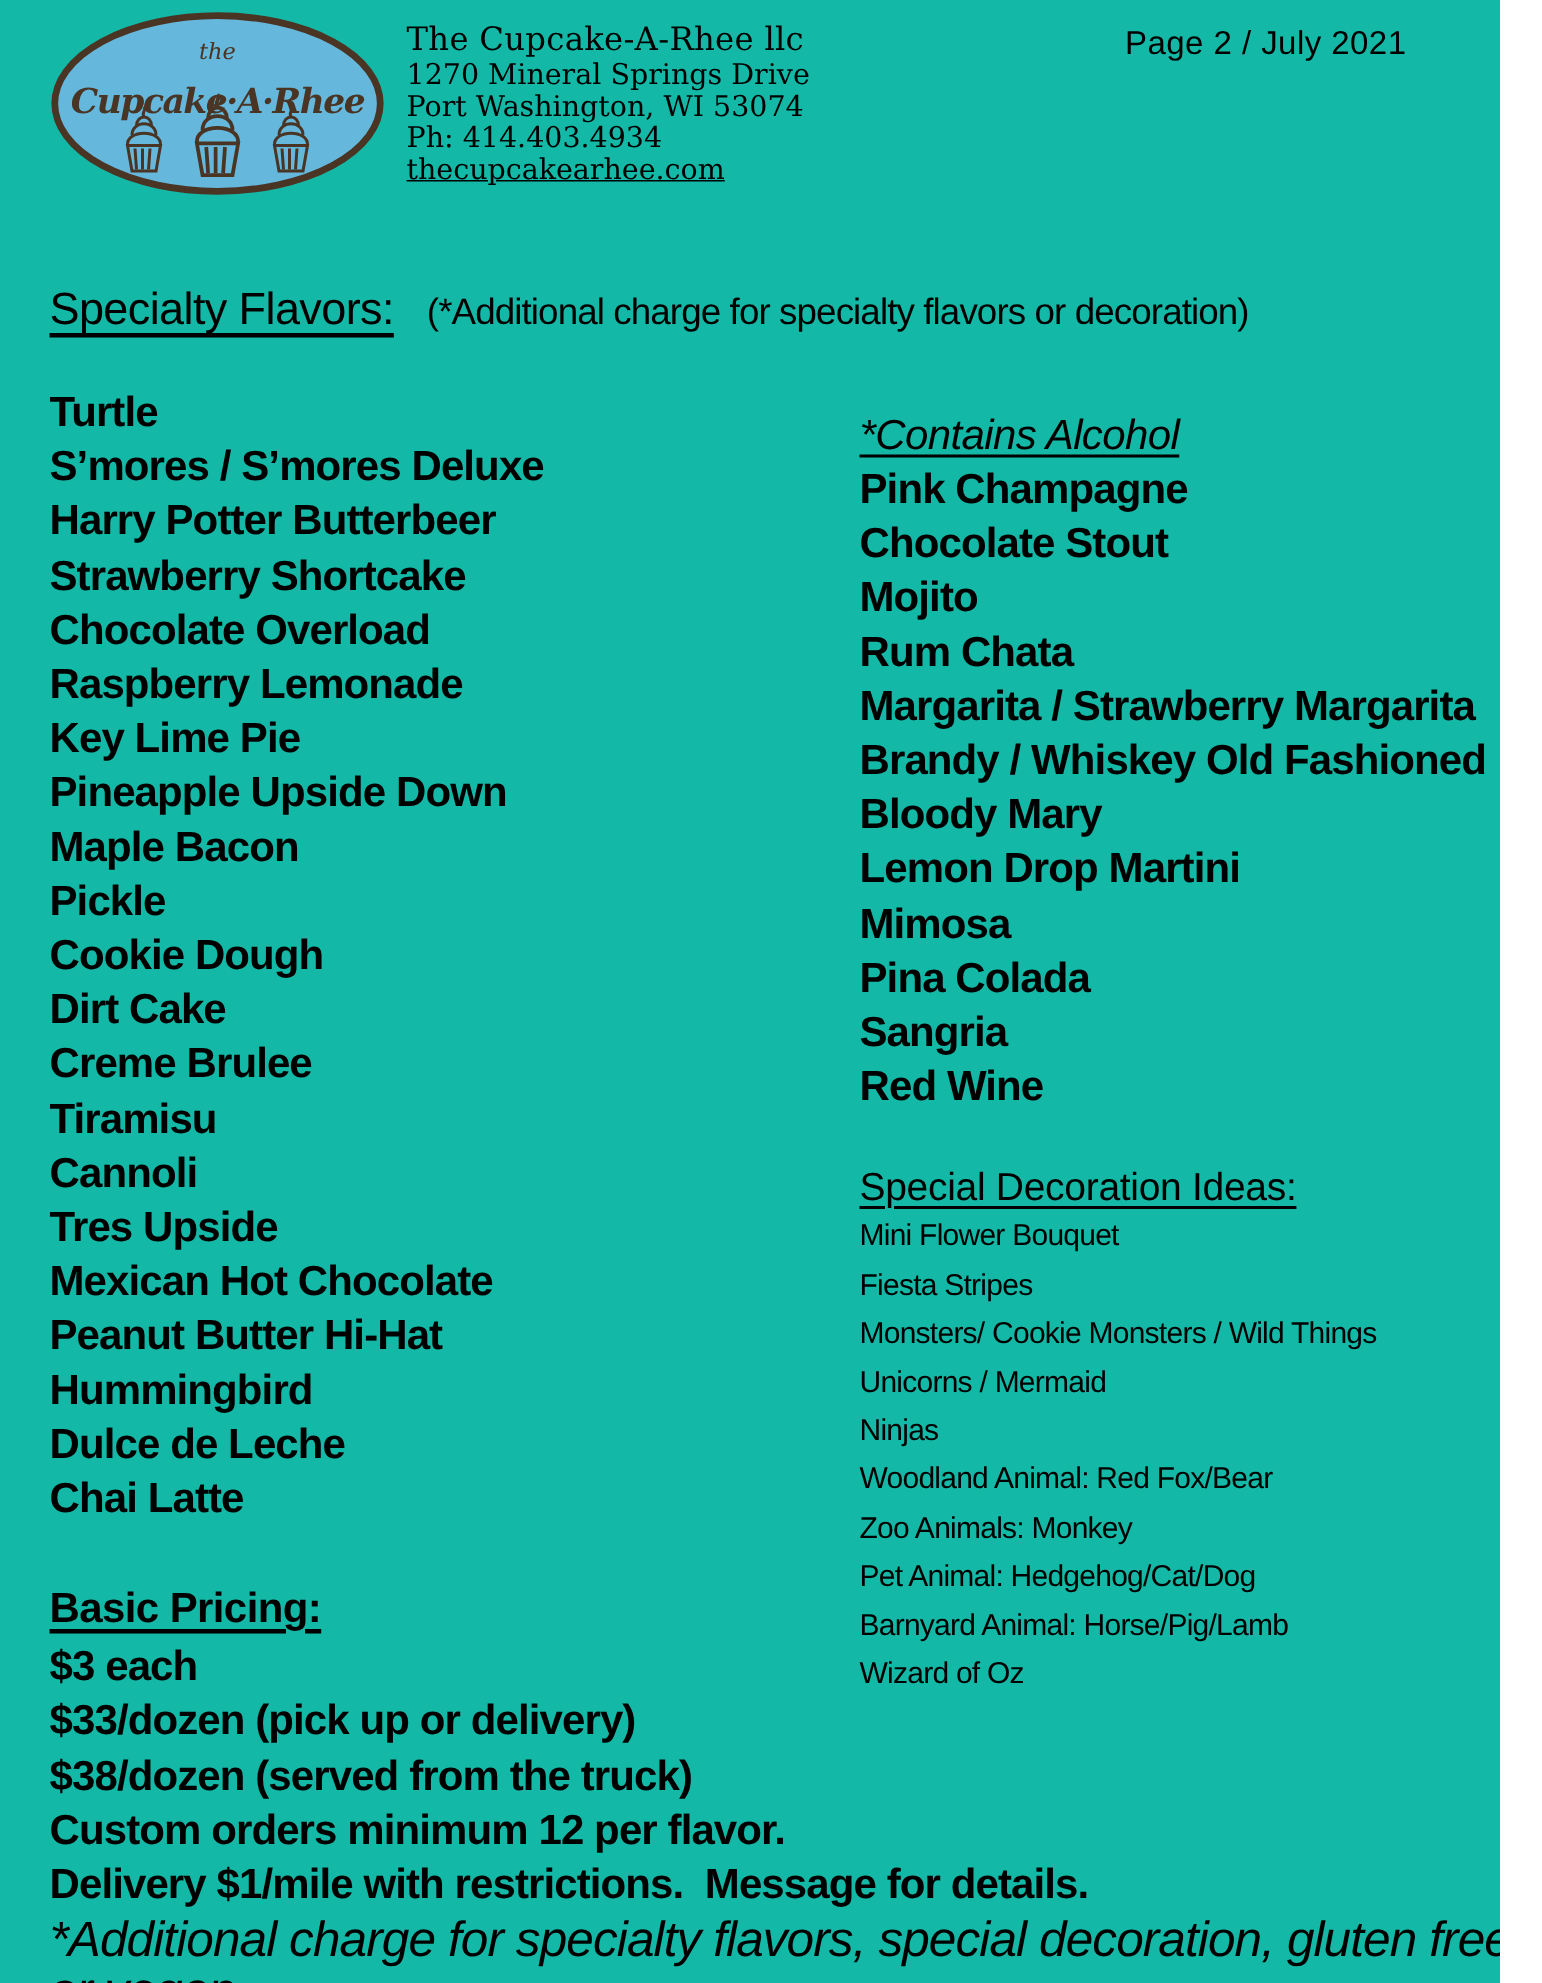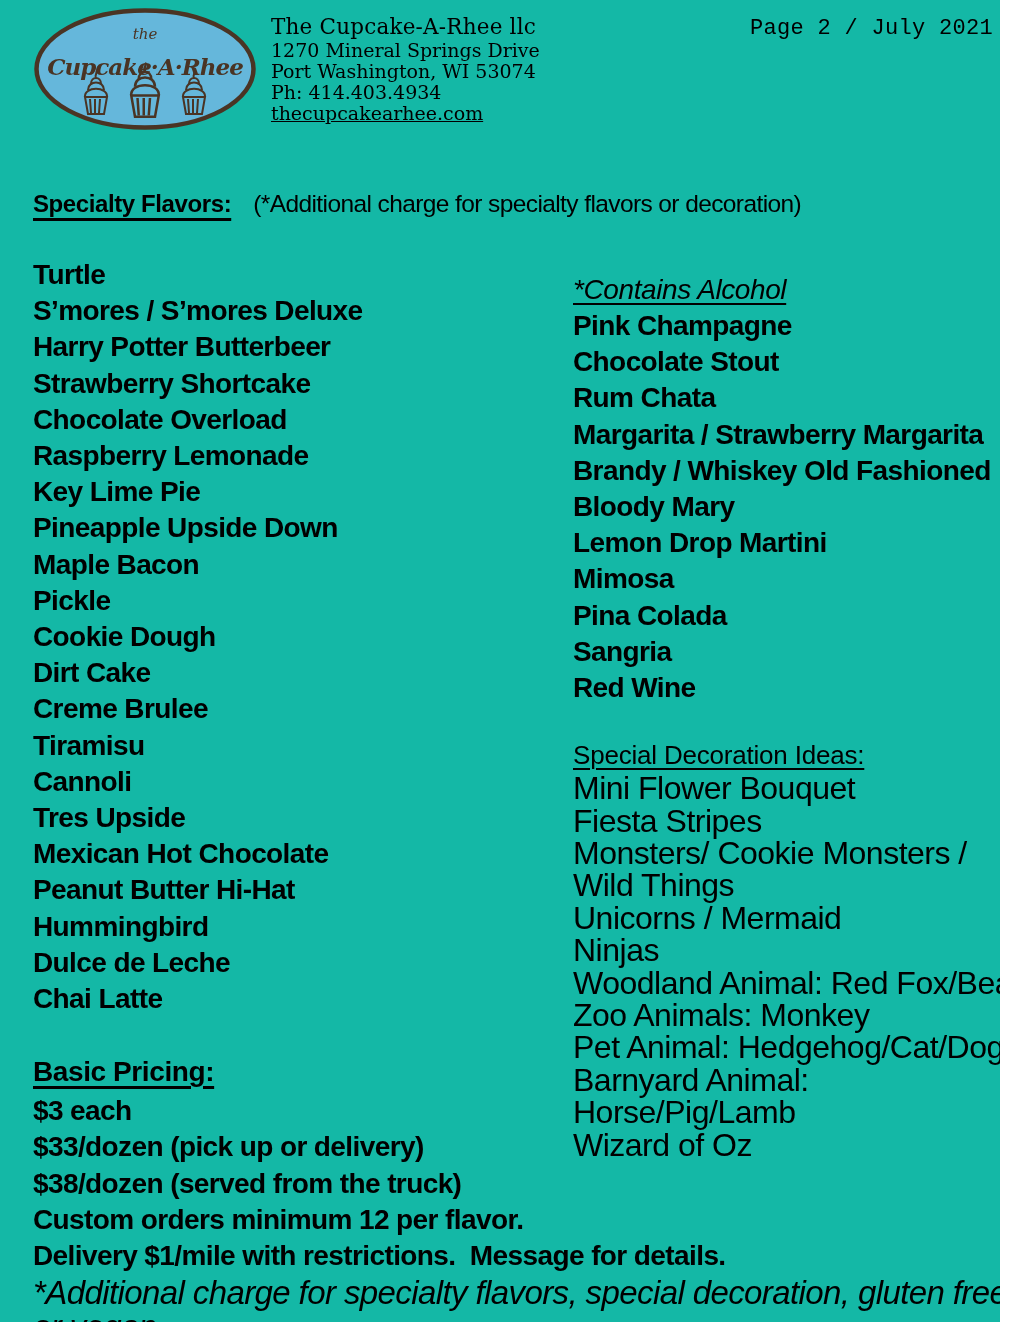--- a/index.html
+++ b/index.html
@@ -17,49 +17,49 @@
   .lg-name{font:italic 700 23px "DejaVu Serif",serif;fill:#4a3424;text-anchor:middle;letter-spacing:-1px;}
   .biz{
     position:absolute;left:271px;top:14px;
     font-family:"DejaVu Serif",serif;
     font-size:19px;line-height:21px;
   }
   .biz-name{font-size:21.5px;line-height:26px;letter-spacing:.2px;}
   .biz-site{color:#000;text-decoration:underline;cursor:pointer;}
   .page-label{
     position:absolute;left:750px;top:16px;
-    font-family:Liberation Mono, monospace;font-size:22px;letter-spacing:.3px;
+    font-family:Liberation Sans, sans-serif;font-size:22px;letter-spacing:.3px;
   }
   
   .title-row{
     position:absolute;left:33px;top:190px;
     display:flex;align-items:baseline;gap:22px;white-space:nowrap;
   }
   .title-row h1{
-    margin:0;font-size:24px;font-weight:700;letter-spacing:-.4px;
+    margin:0;font-size:30px;font-weight:400;letter-spacing:-.4px;
     text-decoration:underline;text-decoration-thickness:2.5px;text-underline-offset:6px;
   }
   .title-note{font-size:24.5px;letter-spacing:-.6px;}
   
   ul{list-style:none;margin:0;padding:0;}
   .flavors{
     position:absolute;left:33px;top:257px;width:520px;
     font-size:28px;line-height:36.2px;letter-spacing:-.6px;font-weight:bold;
   }
   .right-col{position:absolute;left:573px;top:272px;width:452px;}
   .alc-head{
     margin:0;font-size:28px;font-weight:400;font-style:italic;line-height:36px;letter-spacing:-.4px;
     text-decoration:underline;text-decoration-thickness:2px;text-underline-offset:4px;
   }
   .alc-list{font-size:28px;line-height:36.2px;letter-spacing:-.6px;font-weight:bold;}
   .decor-head{
     margin:32px 0 0 0;font-size:26px;font-weight:400;line-height:34px;letter-spacing:-.2px;
     text-decoration:underline;text-decoration-thickness:1.8px;text-underline-offset:4px;
   }
-  .decor-list{font-size:32px;line-height:32.4px;letter-spacing:-.5px;}
+  .decor-list{font-size:20px;line-height:32.4px;letter-spacing:-.5px;}
   
   .pricing{position:absolute;left:33px;top:1051px;width:980px;}
   .pricing h2{
     margin:0;font-size:28px;font-weight:700;line-height:42px;letter-spacing:-.4px;
     text-decoration:underline;text-decoration-thickness:2.5px;text-underline-offset:5px;
     display:inline-block;
   }
   .price-lines{font-size:28px;font-weight:700;line-height:36.3px;letter-spacing:-.6px;}
   .price-lines li{white-space:pre;}
   .pricing-note{
@@ -127,20 +127,21 @@
       <li>Hummingbird</li>
       <li>Dulce de Leche</li>
       <li>Chai Latte</li>
     </ul>
 
   <div class="right-col">
     <h2 class="alc-head">*Contains Alcohol</h2>
     <ul class="alc-list">
         <li>Pink Champagne</li>
         <li>Chocolate Stout</li>
+        <li>Mojito</li>
         <li>Rum Chata</li>
         <li>Margarita / Strawberry Margarita</li>
         <li>Brandy / Whiskey Old Fashioned</li>
         <li>Bloody Mary</li>
         <li>Lemon Drop Martini</li>
         <li>Mimosa</li>
         <li>Pina Colada</li>
         <li>Sangria</li>
         <li>Red Wine</li>
       </ul>

